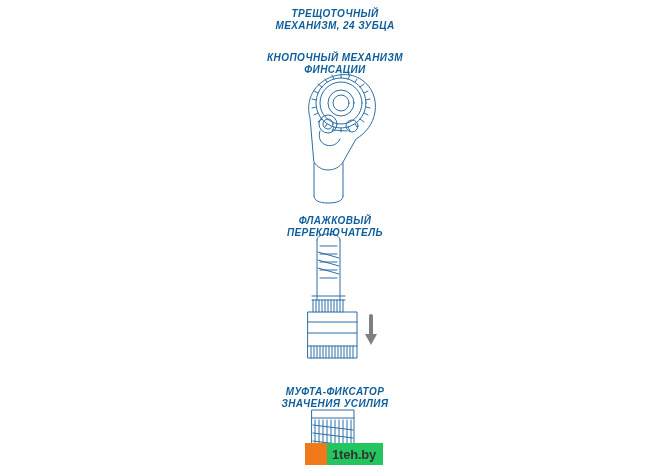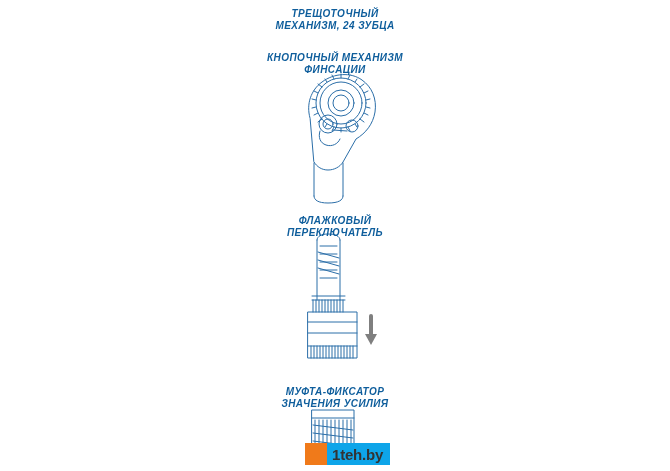--- a/index.html
+++ b/index.html
@@ -50,24 +50,24 @@
     height: 22px;
     display: flex;
     align-items: stretch;
     box-shadow: 0 0 0 0 transparent;
   }
   .watermark .wm-orange {
     width: 22px;
     background: #f07a1a;
   }
   .watermark .wm-white {
-    background: #0ea5e9;
+    background: #22c55e;
     color: #333333;
     font-family: "Liberation Sans", sans-serif;
-    font-size: 15px;
+    font-size: 13px;
     font-weight: bold;
     display: flex;
     align-items: center;
     padding: 0 7px 0 5px;
     letter-spacing: -0.2px;
   }
 </style>
 </head>
 <body>
 

